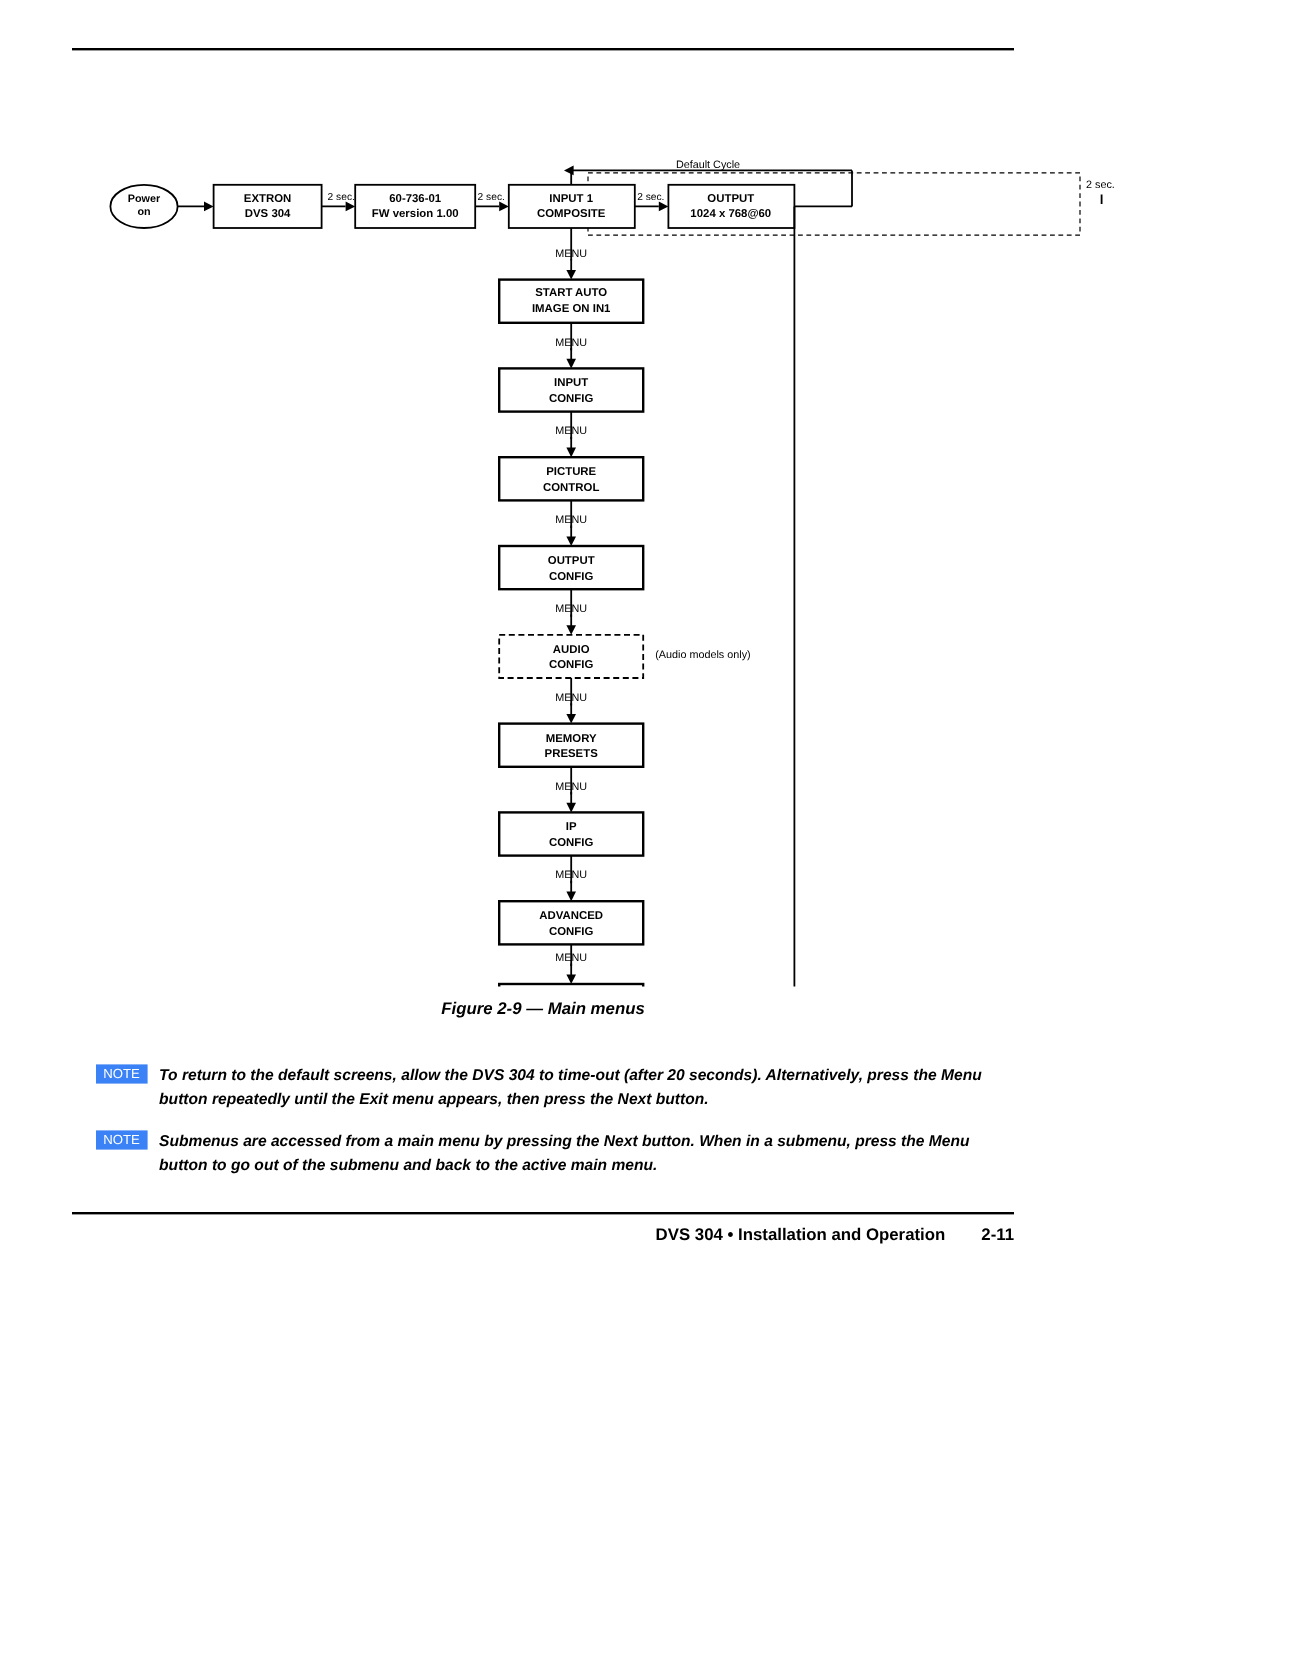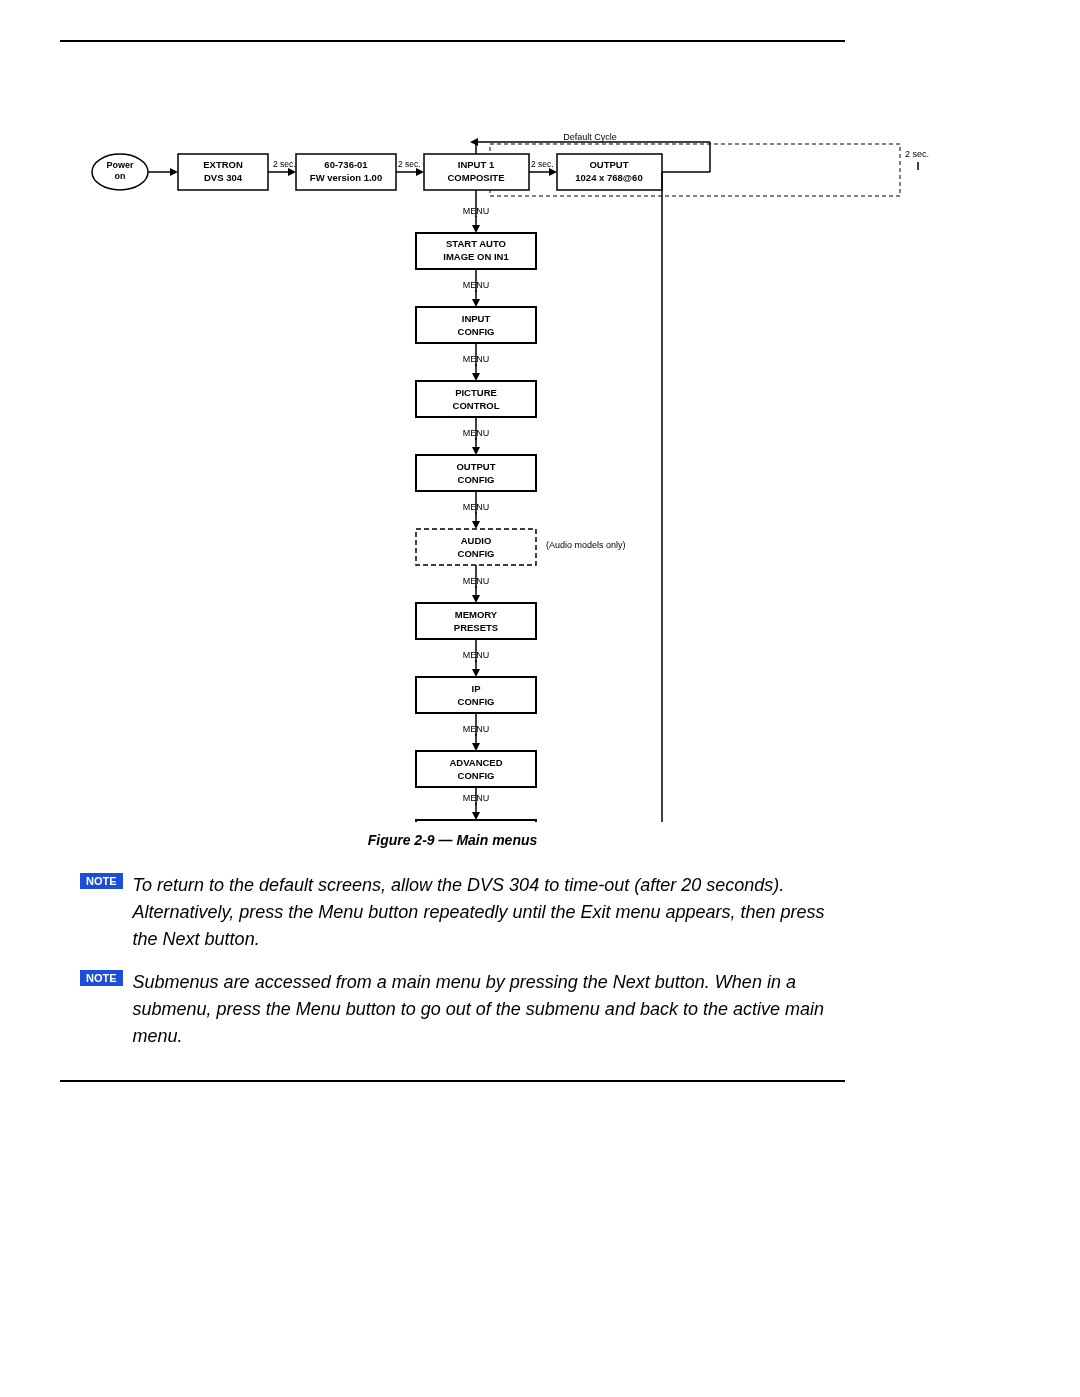--- a/index.html
+++ b/index.html
@@ -35,49 +35,50 @@
       display: block;
       margin: 0 auto;
     }
 
     .figure-caption {
       text-align: center;
       font-style: italic;
       font-size: 14px;
       font-weight: bold;
       margin-top: 10px;
-      margin-bottom: 24px;
+      margin-bottom: 38px;
     }
 
     .notes-section {
       margin-top: 16px;
       padding-left: 20px;
     }
 
     .note-item {
       display: flex;
       align-items: flex-start;
       margin-bottom: 16px;
     }
 
     .note-badge {
-      background: #1d4ed8;
+      background: #3b82f6;
       color: #fff;
       font-size: 11px;
-      font-weight: bold;
+      font-weight: normal;
       padding: 2px 6px;
       margin-right: 10px;
       flex-shrink: 0;
       margin-top: 1px;
     }
 
     .note-text {
-      font-size: 18px;
+      font-size: 13px;
       font-style: italic;
       line-height: 1.5;
+      font-weight: bold;
     }
 
     .bottom-rule {
       border-top: 2px solid #000;
       margin-top: 30px;
     }
 
     .footer {
       display: flex;
       justify-content: flex-end;
@@ -260,13 +261,17 @@
       <span class="note-badge">NOTE</span>
       <span class="note-text">To return to the default screens, allow the DVS 304 to time-out (after 20 seconds). Alternatively, press the Menu button repeatedly until the Exit menu appears, then press the Next button.</span>
     </div>
     <div class="note-item">
       <span class="note-badge">NOTE</span>
       <span class="note-text">Submenus are accessed from a main menu by pressing the Next button. When in a submenu, press the Menu button to go out of the submenu and back to the active main menu.</span>
     </div>
   </div>
 
   <div class="bottom-rule"></div>
+  <div class="footer">
+    <span class="footer-title">DVS 304 • Installation and Operation</span>
+    <span class="footer-page">2-11</span>
+  </div>
 </div>
 
 </body></html>

